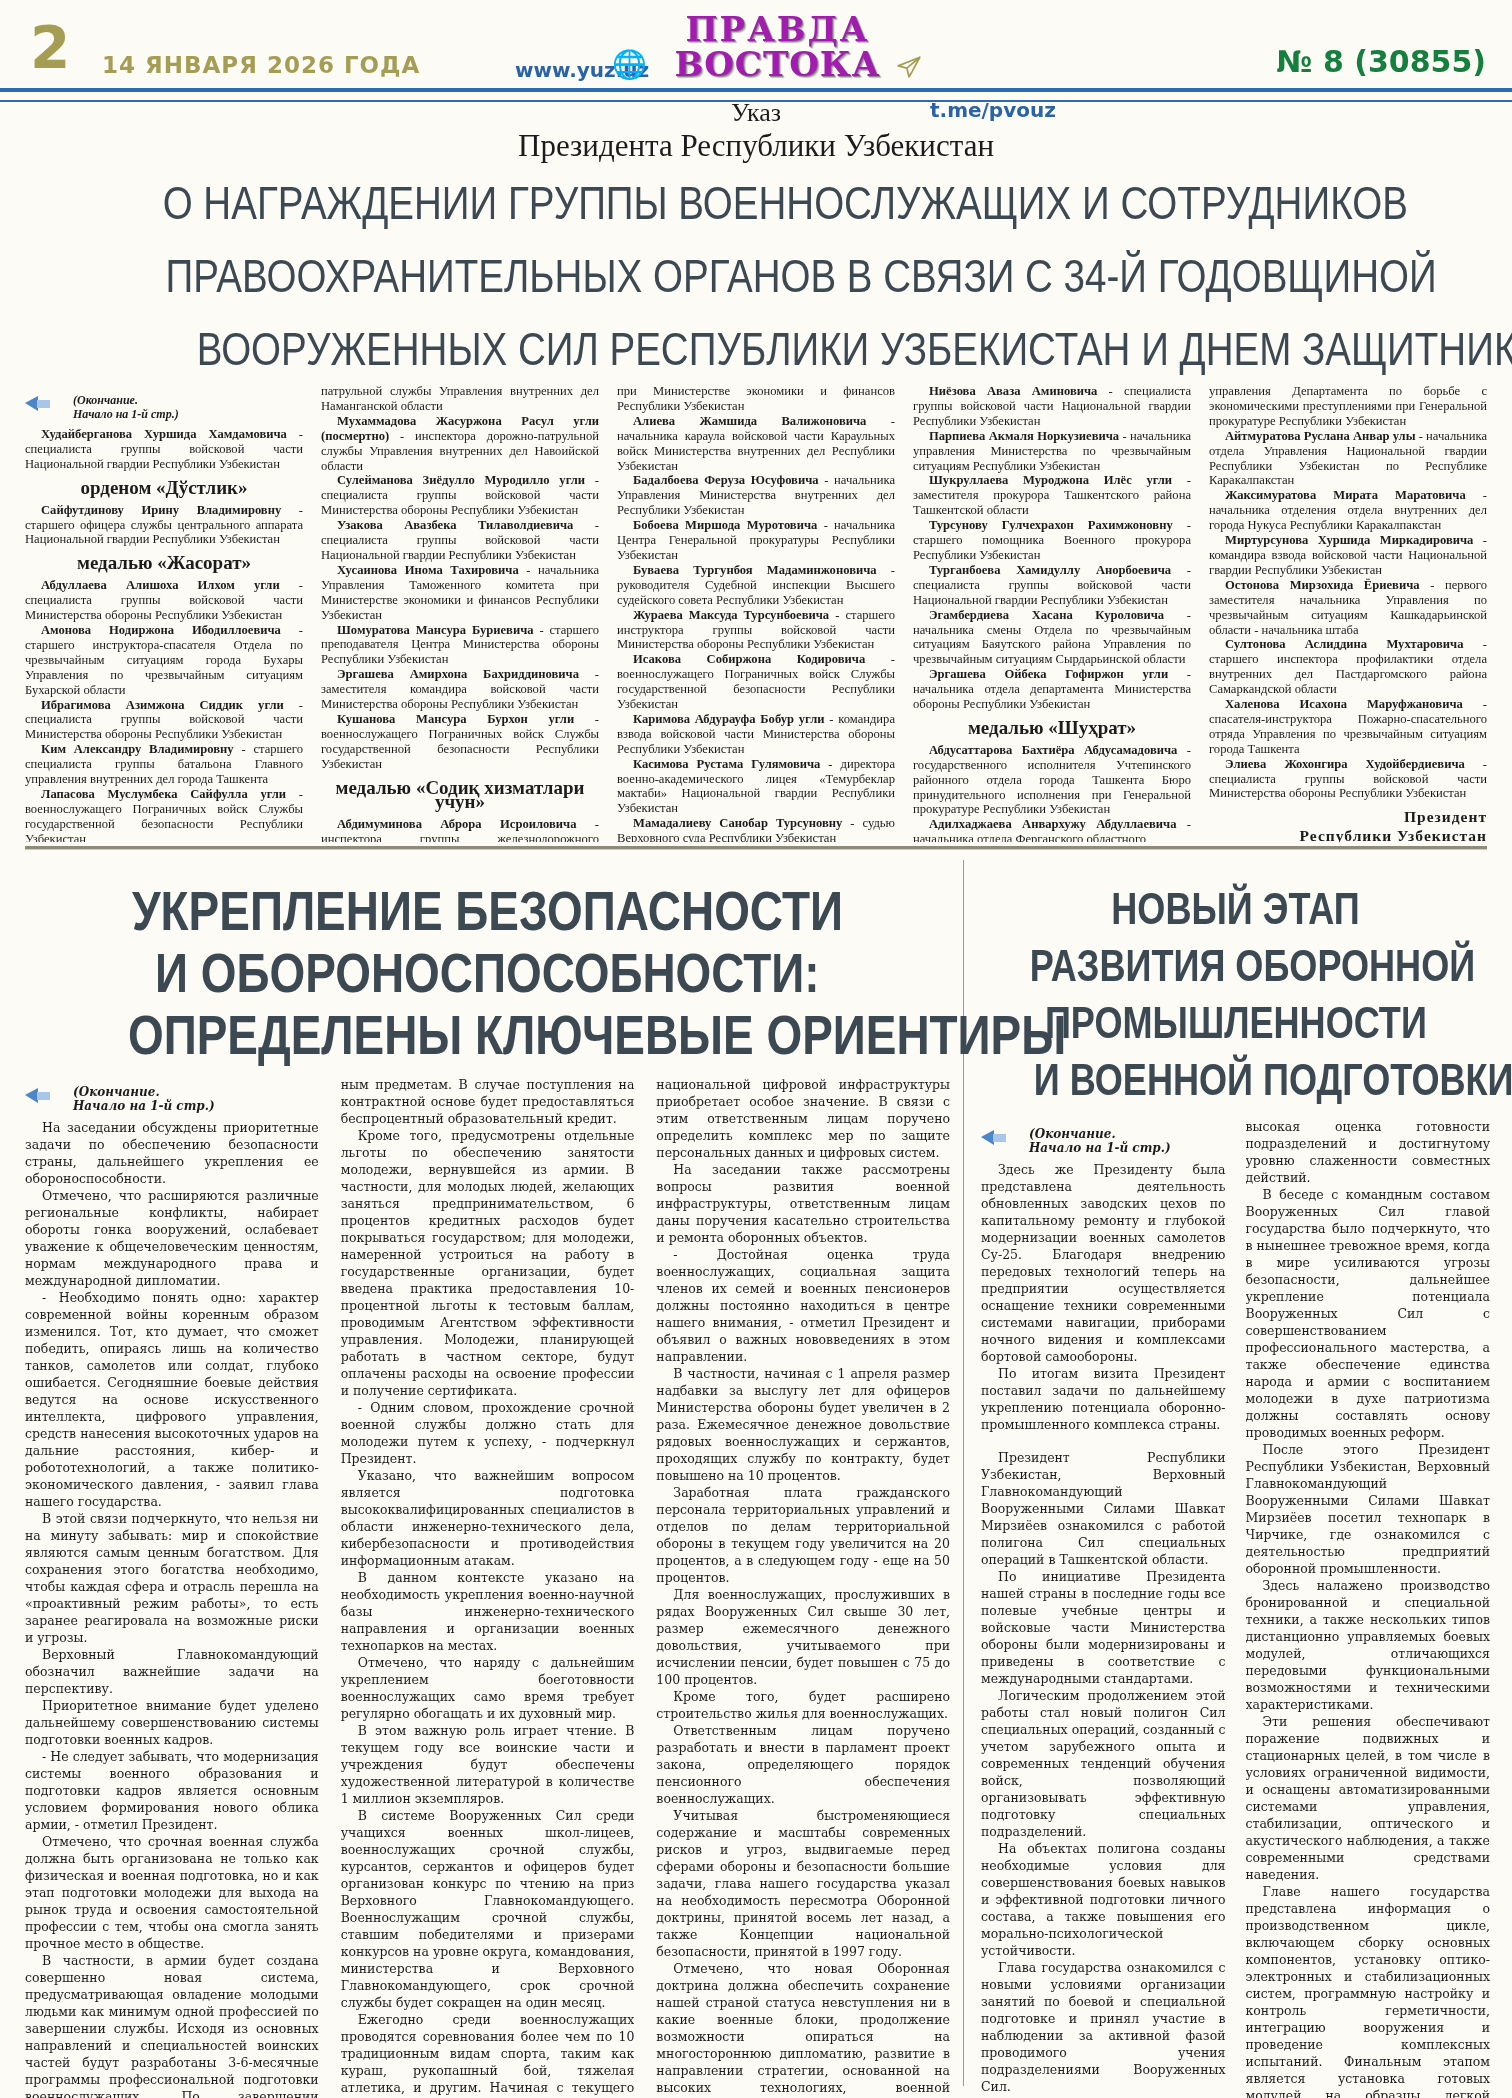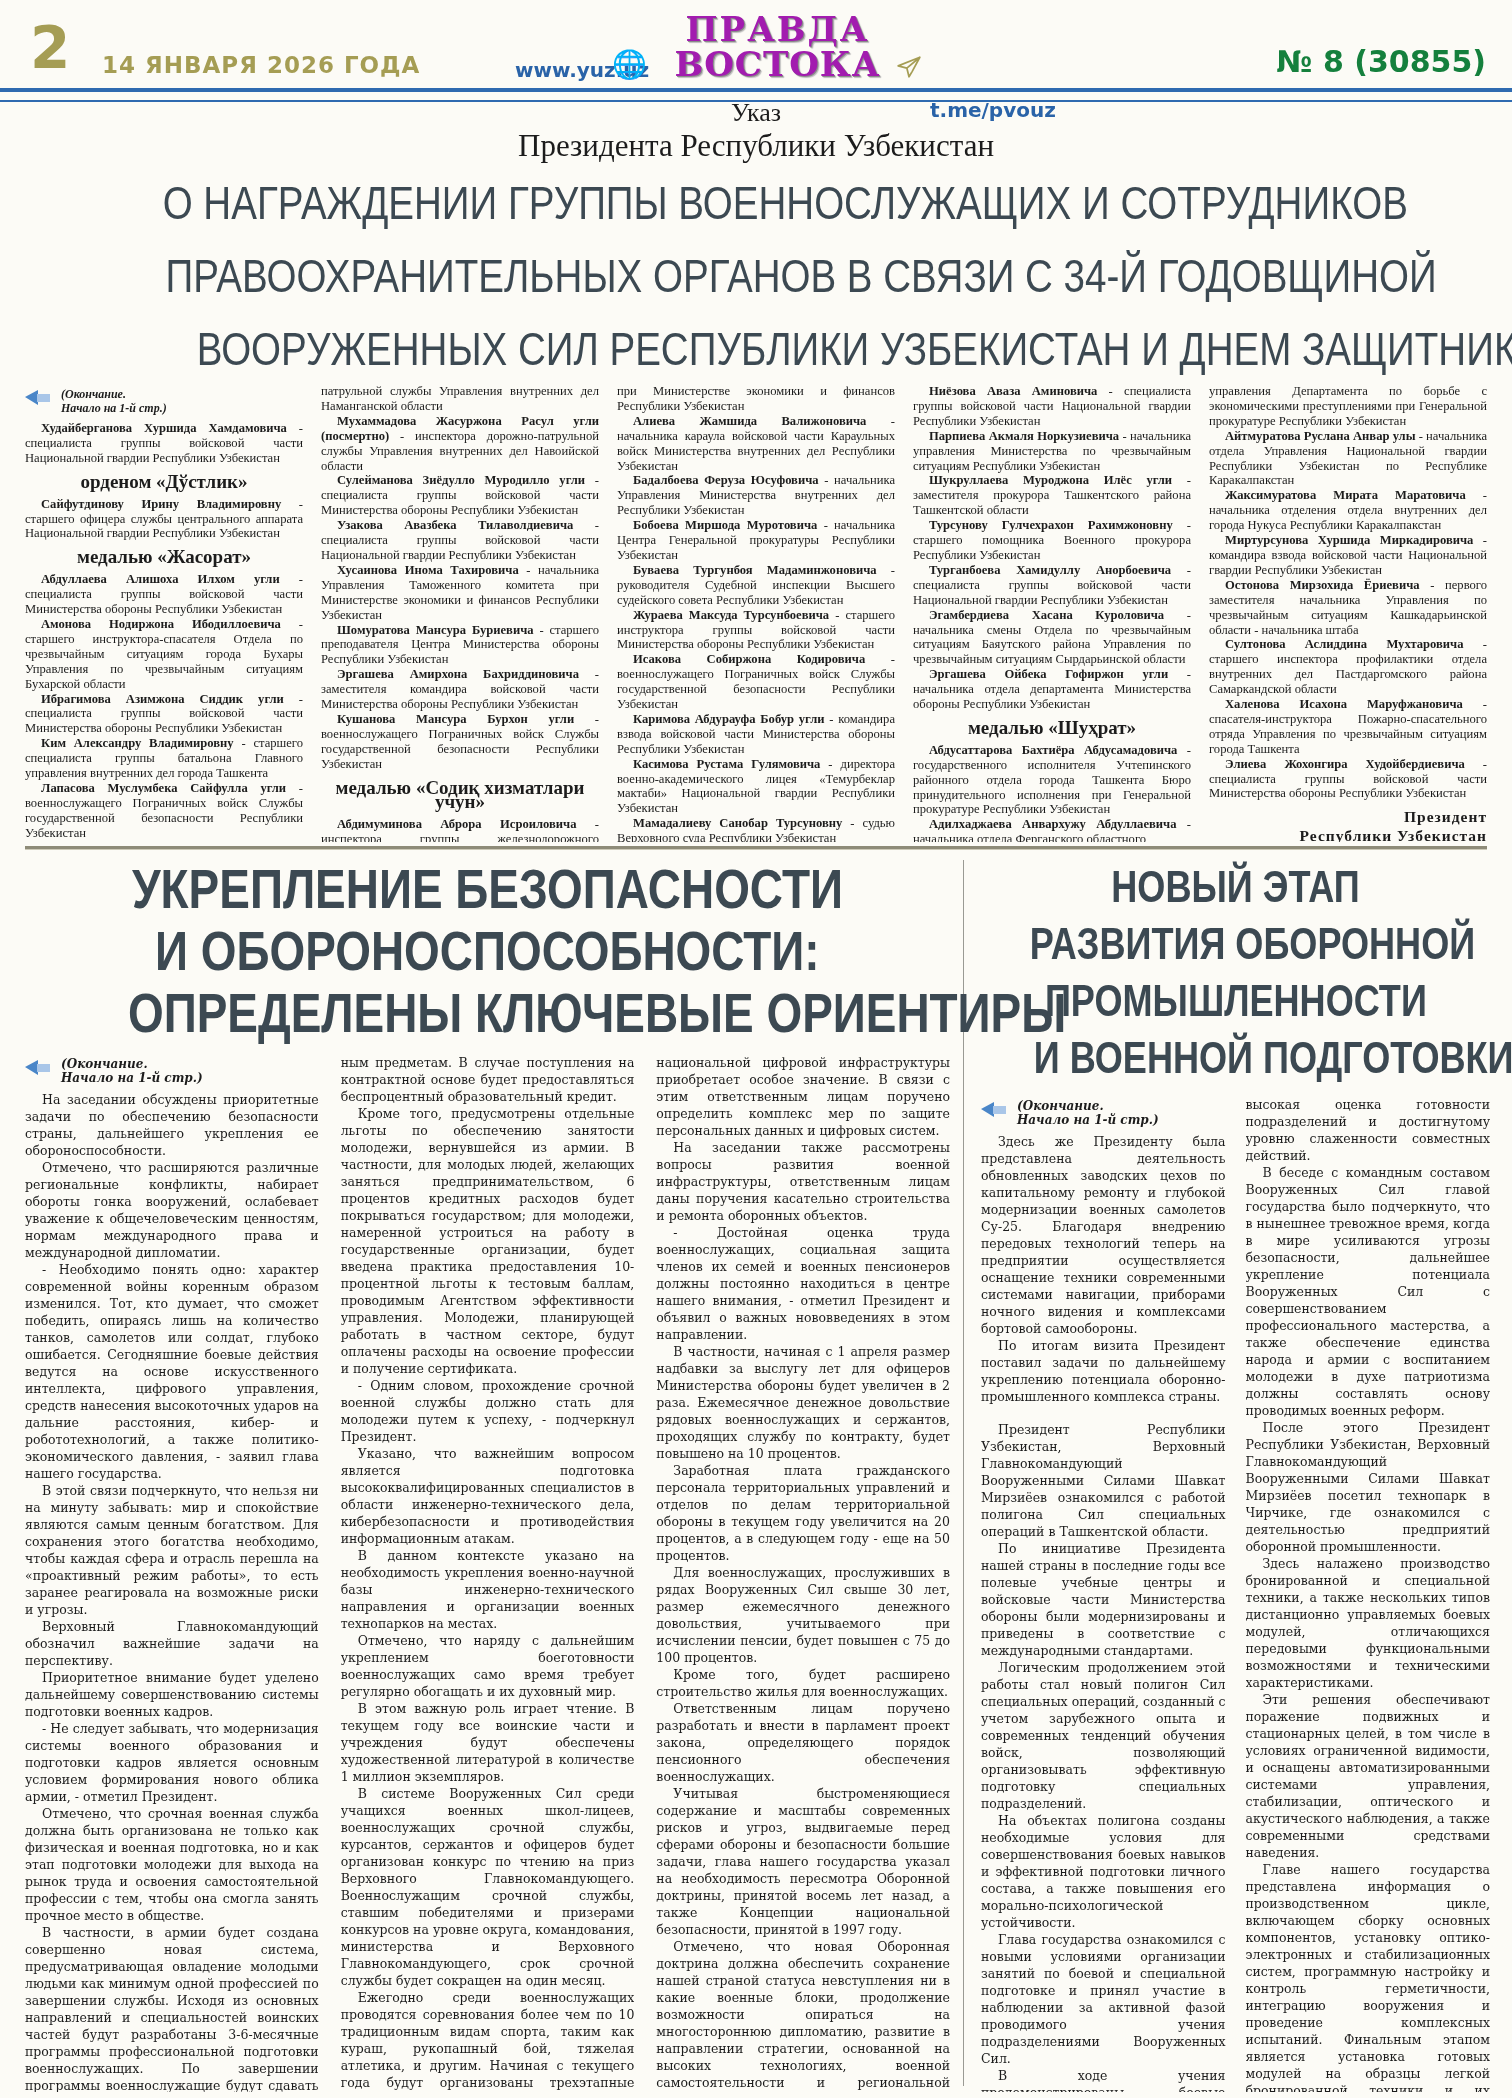--- a/index.html
+++ b/index.html
@@ -36,35 +36,35 @@
   
   .names{position:absolute;left:25px;top:384px;width:1462px;height:458px;
          display:flex;gap:18px;}
   .ncol{flex:1 1 0;overflow:hidden;font-size:12.6px;line-height:14.9px;text-align:justify;}
   .ncol p{margin:0;text-indent:16px;}
   .ncol p.cont{text-indent:0;}
   .nsub{font-size:19px;font-weight:bold;text-align:center;margin:9px 0 7px;text-indent:0;}
   .sign{font-weight:bold;text-align:right;font-size:15.5px;line-height:19px;
         letter-spacing:1px;margin-top:6px;}
   
-  .marker{display:flex;align-items:flex-start;gap:9px;margin:4px 0 6px;}
+  .marker{display:flex;align-items:flex-start;gap:21px;margin:10px 0 6px;}
   .arr{position:relative;width:27px;height:15px;flex:0 0 27px;margin-top:2px;}
   .arr::before{content:'';position:absolute;left:0;top:0;width:0;height:0;
                border-top:7px solid transparent;border-bottom:8px solid transparent;
                border-right:13px solid #4a86c8;}
   .arr::after{content:'';position:absolute;left:12px;top:4px;width:13px;height:8px;background:#a9c6e8;}
   .mtext{font-style:italic;font-weight:bold;font-size:12px;line-height:13.5px;}
   
   .srule{position:absolute;left:25px;top:846px;width:1462px;height:3px;background:#8e8b78;
          border-bottom:1px solid #cdcab8;}
   .vdiv{position:absolute;left:963px;top:860px;height:1226px;width:1px;background:#9a9a94;}
   
   .artL{position:absolute;left:25px;top:858px;width:925px;}
   .artR{position:absolute;left:981px;top:858px;width:509px;}
-  .atitle{text-align:center;font-family:"Liberation Sans",sans-serif;font-weight:800;color:#3c4952;}
+  .atitle{text-align:center;font-family:"Liberation Sans",sans-serif;font-weight:800;color:#3c4952;margin-top:22px;}
   .artL .hl-line{font-size:56px;line-height:62px;white-space:nowrap;}
   .artR .hl-line{font-size:44px;line-height:57px;white-space:nowrap;}
   .abody{display:flex;margin-top:10px;}
   .artL .abody{gap:22px;height:1038px;}
   .artR .abody{gap:20px;height:996px;}
   .acol{flex:1 1 0;overflow:hidden;font-family:"DejaVu Serif",serif;
         font-size:12.5px;line-height:17px;text-align:justify;}
   .acol p{margin:0;text-indent:17px;}
   .acol p.cont{text-indent:0;}
   .acol p.gap{margin-top:16px;}

